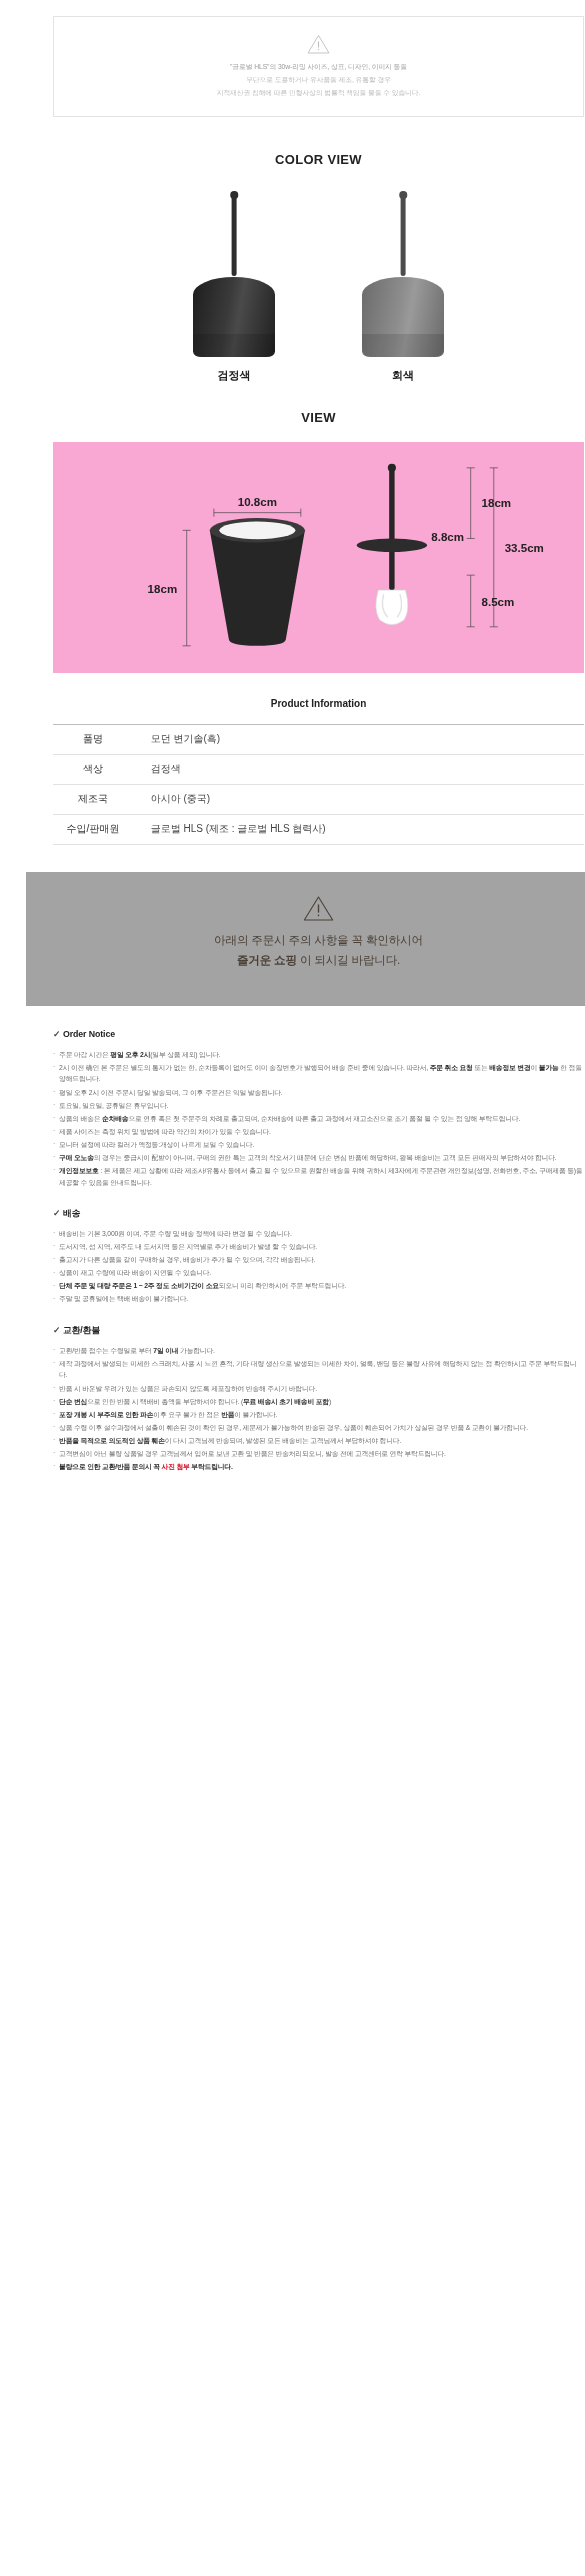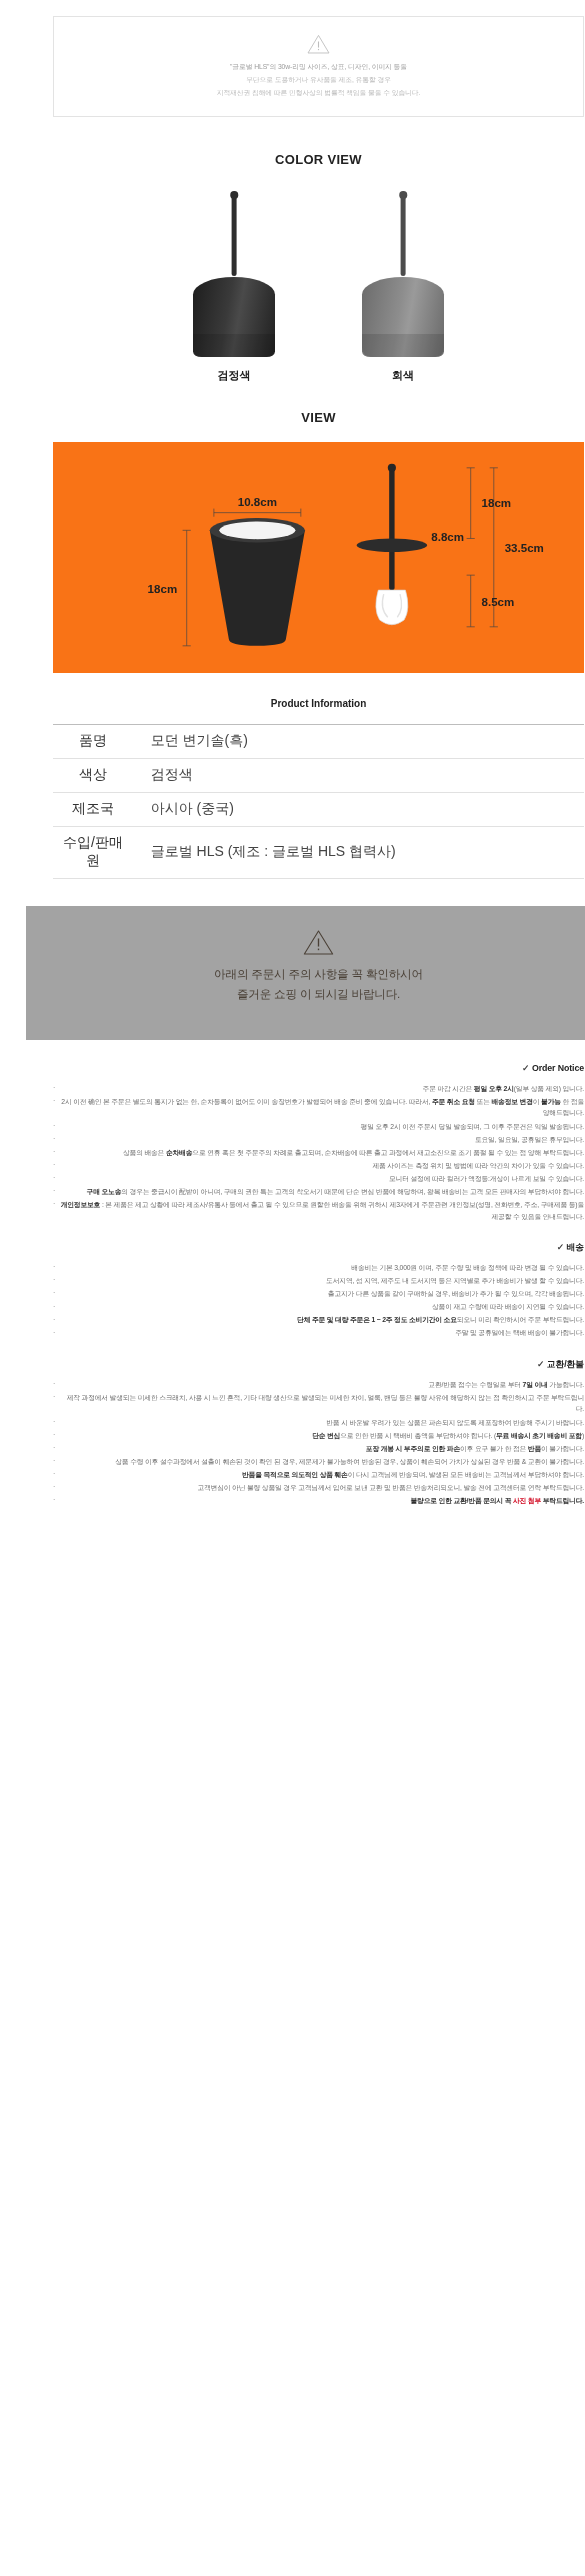--- a/index.html
+++ b/index.html
@@ -120,32 +120,32 @@
     background: linear-gradient(100deg, #1d1d1d 0%, #3a3a3a 42%, #4a4a4a 55%, #202020 100%);
   }
   .brush.gray .handle, .brush.gray .knob { background: #4c4c4c; }
   .brush.gray .bucket {
     background: linear-gradient(100deg, #6b6b6b 0%, #8d8d8d 45%, #9a9a9a 57%, #6a6a6a 100%);
   }
 
   
   .size-wrap {
     margin: 17.7px 27px 0 27px;
-    background: #f97316;
+    background: #f9a8d4;
     height: 231px;
     position: relative;
   }
   .size-wrap svg { display: block; }
 
   
   .pi-table {
     margin: 15px 27px 0 27px;
     width: 531px;
     border-collapse: collapse;
-    font-size: 14px;
+    font-size: 10px;
   }
   .pi-table tr { border-bottom: 0.7px solid #e1e1e1; }
   .pi-table tr:first-child { border-top: 0.7px solid #bdbdbd; }
   .pi-table th {
     width: 80px;
     text-align: center;
     font-weight: normal;
     color: #333;
     padding: 7.5px 4.1px;
     background: #fff;
@@ -168,30 +168,29 @@
     color: #4a4036;
     margin: 0 0 5.4px 0;
     letter-spacing: -0.2px;
   }
   .caution .l2 {
     font-size: 11.6px;
     color: #4a4036;
     margin: 0;
     letter-spacing: -0.2px;
   }
-  .caution .l2 b { font-weight: normal; }
+  .caution .l2 b { font-weight: bold; }
 
   
   .notice {
     margin: 20.4px 27px 0 27px;
     font-size: 6.8px;
     line-height: 1.72;
     color: #6a6a6a;
     letter-spacing: -0.2px;
-    text-align: right;
   }
   .notice h3 {
     font-size: 8.8px;
     color: #222;
     font-weight: bold;
     margin: 0 0 6.8px 0;
     letter-spacing: -0.1px;
   }
   .notice h3 .chk { color: #3e3e3e; margin-right: 2.7px; }
   .notice + .notice { margin-top: 17.7px; }

